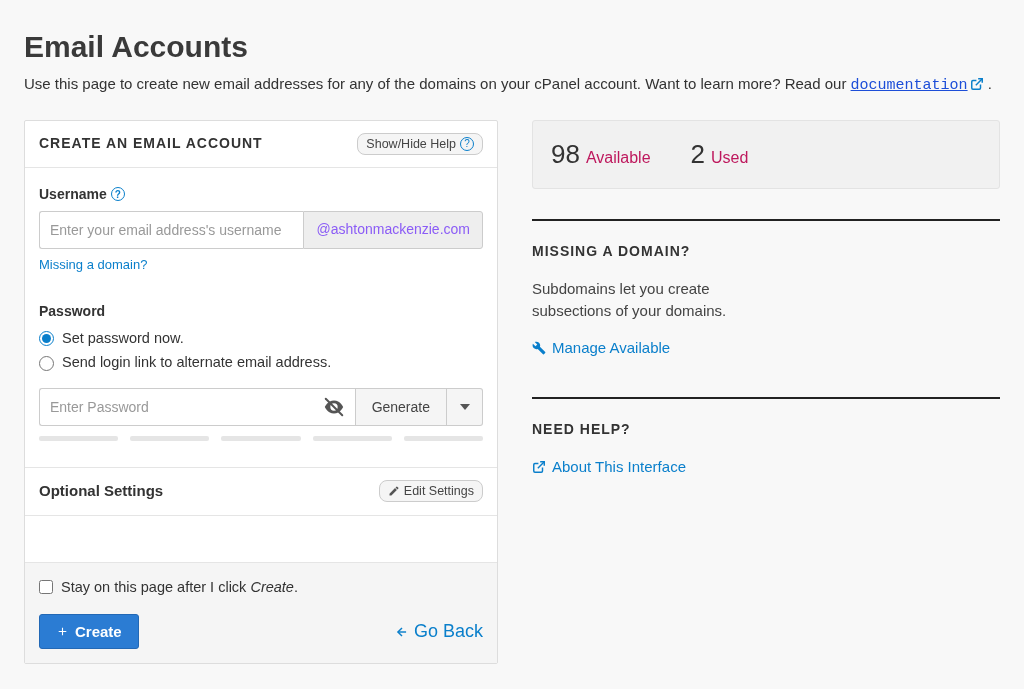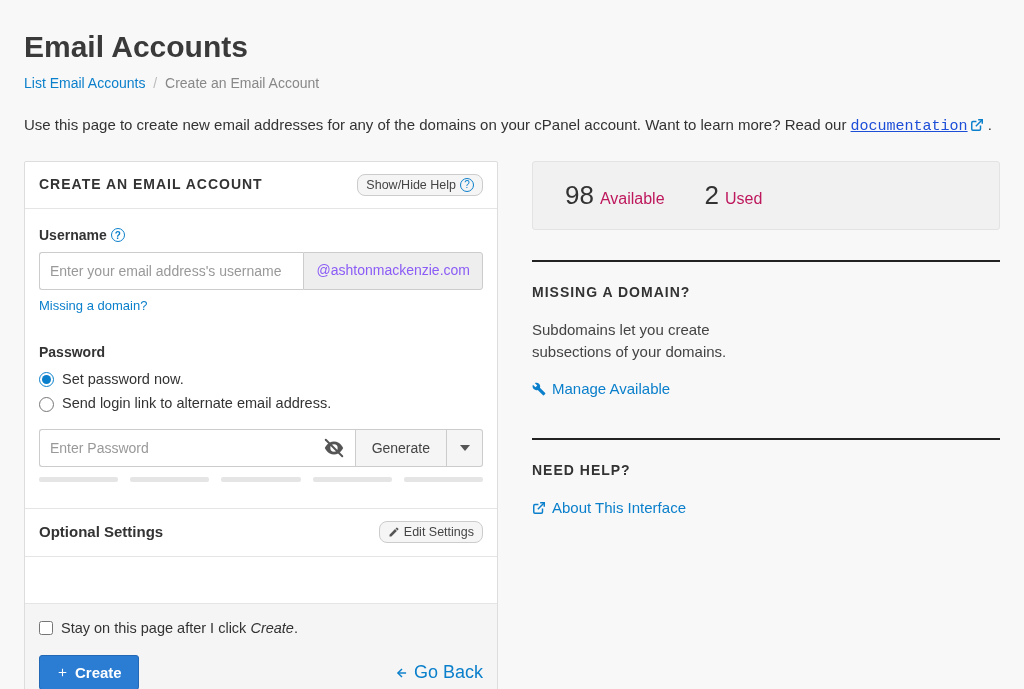--- a/index.html
+++ b/index.html
@@ -151,44 +151,39 @@
   .btn-primary {
     background:#2b7cd3; color:#fff; border:1px solid #2268b5;
     border-radius:3px; padding:8px 16px; font-size:15px; font-weight:600;
     cursor:pointer; display:inline-flex; align-items:center; gap:6px;
   }
   .link-action { color:#0a7fcb; text-decoration:none; font-size:18px; display:inline-flex; align-items:center; gap:4px; cursor:pointer;}
 
   
   .stat-box {
     background:#f1f1f1; border:1px solid #e3e3e3; border-radius:3px;
-    padding:14px 32px; display:flex; gap:40px; margin-bottom:30px;
+    padding:14px 18px; display:flex; gap:40px; margin-bottom:30px;
   }
   .stat { display:flex; align-items:baseline; gap:6px; }
   .stat .n { font-size:26px; color:#333; font-weight:400;}
   .stat .l { font-size:16px; color:#be185d; }
 
   .r-section { border-top:2px solid #222; padding-top:20px; margin-bottom:36px;}
   .r-title { font-weight:700; letter-spacing:1px; font-size:14px; text-transform:uppercase; margin-bottom:16px;}
   .r-text { font-size:15px; color:#444; margin-bottom:14px; max-width:240px;}
   .r-link { color:#0a7fcb; text-decoration:none; font-size:15px; display:inline-flex; align-items:center; gap:6px;}
 
   svg { display:block; }
 </style>
 </head>
 <body>
 
 <div class="page">
   <h1 class="page-title">Email Accounts</h1>
 
-  <div class="breadcrumb">
-    <a href="#">List Email Accounts</a>
-    <span class="sep">/</span>
-    <span>Create an Email Account</span>
-  </div>
 
   <p class="intro">
     <span>Use this page to create new email addresses for any of the domains on your cPanel account. Want to learn more? Read our </span><a href="#">documentation</a><span class="ext-icon"><svg width="14" height="14" viewBox="0 0 24 24" fill="none" stroke="#0a7fcb" stroke-width="2.5">
           <path d="M14 3h7v7"></path>
           <path d="M10 14 21 3"></path>
           <path d="M18 13v6a2 2 0 0 1-2 2H5a2 2 0 0 1-2-2V8a2 2 0 0 1 2-2h6"></path>
         </svg></span><span> .</span>
   </p>
 
   <div class="cols">

